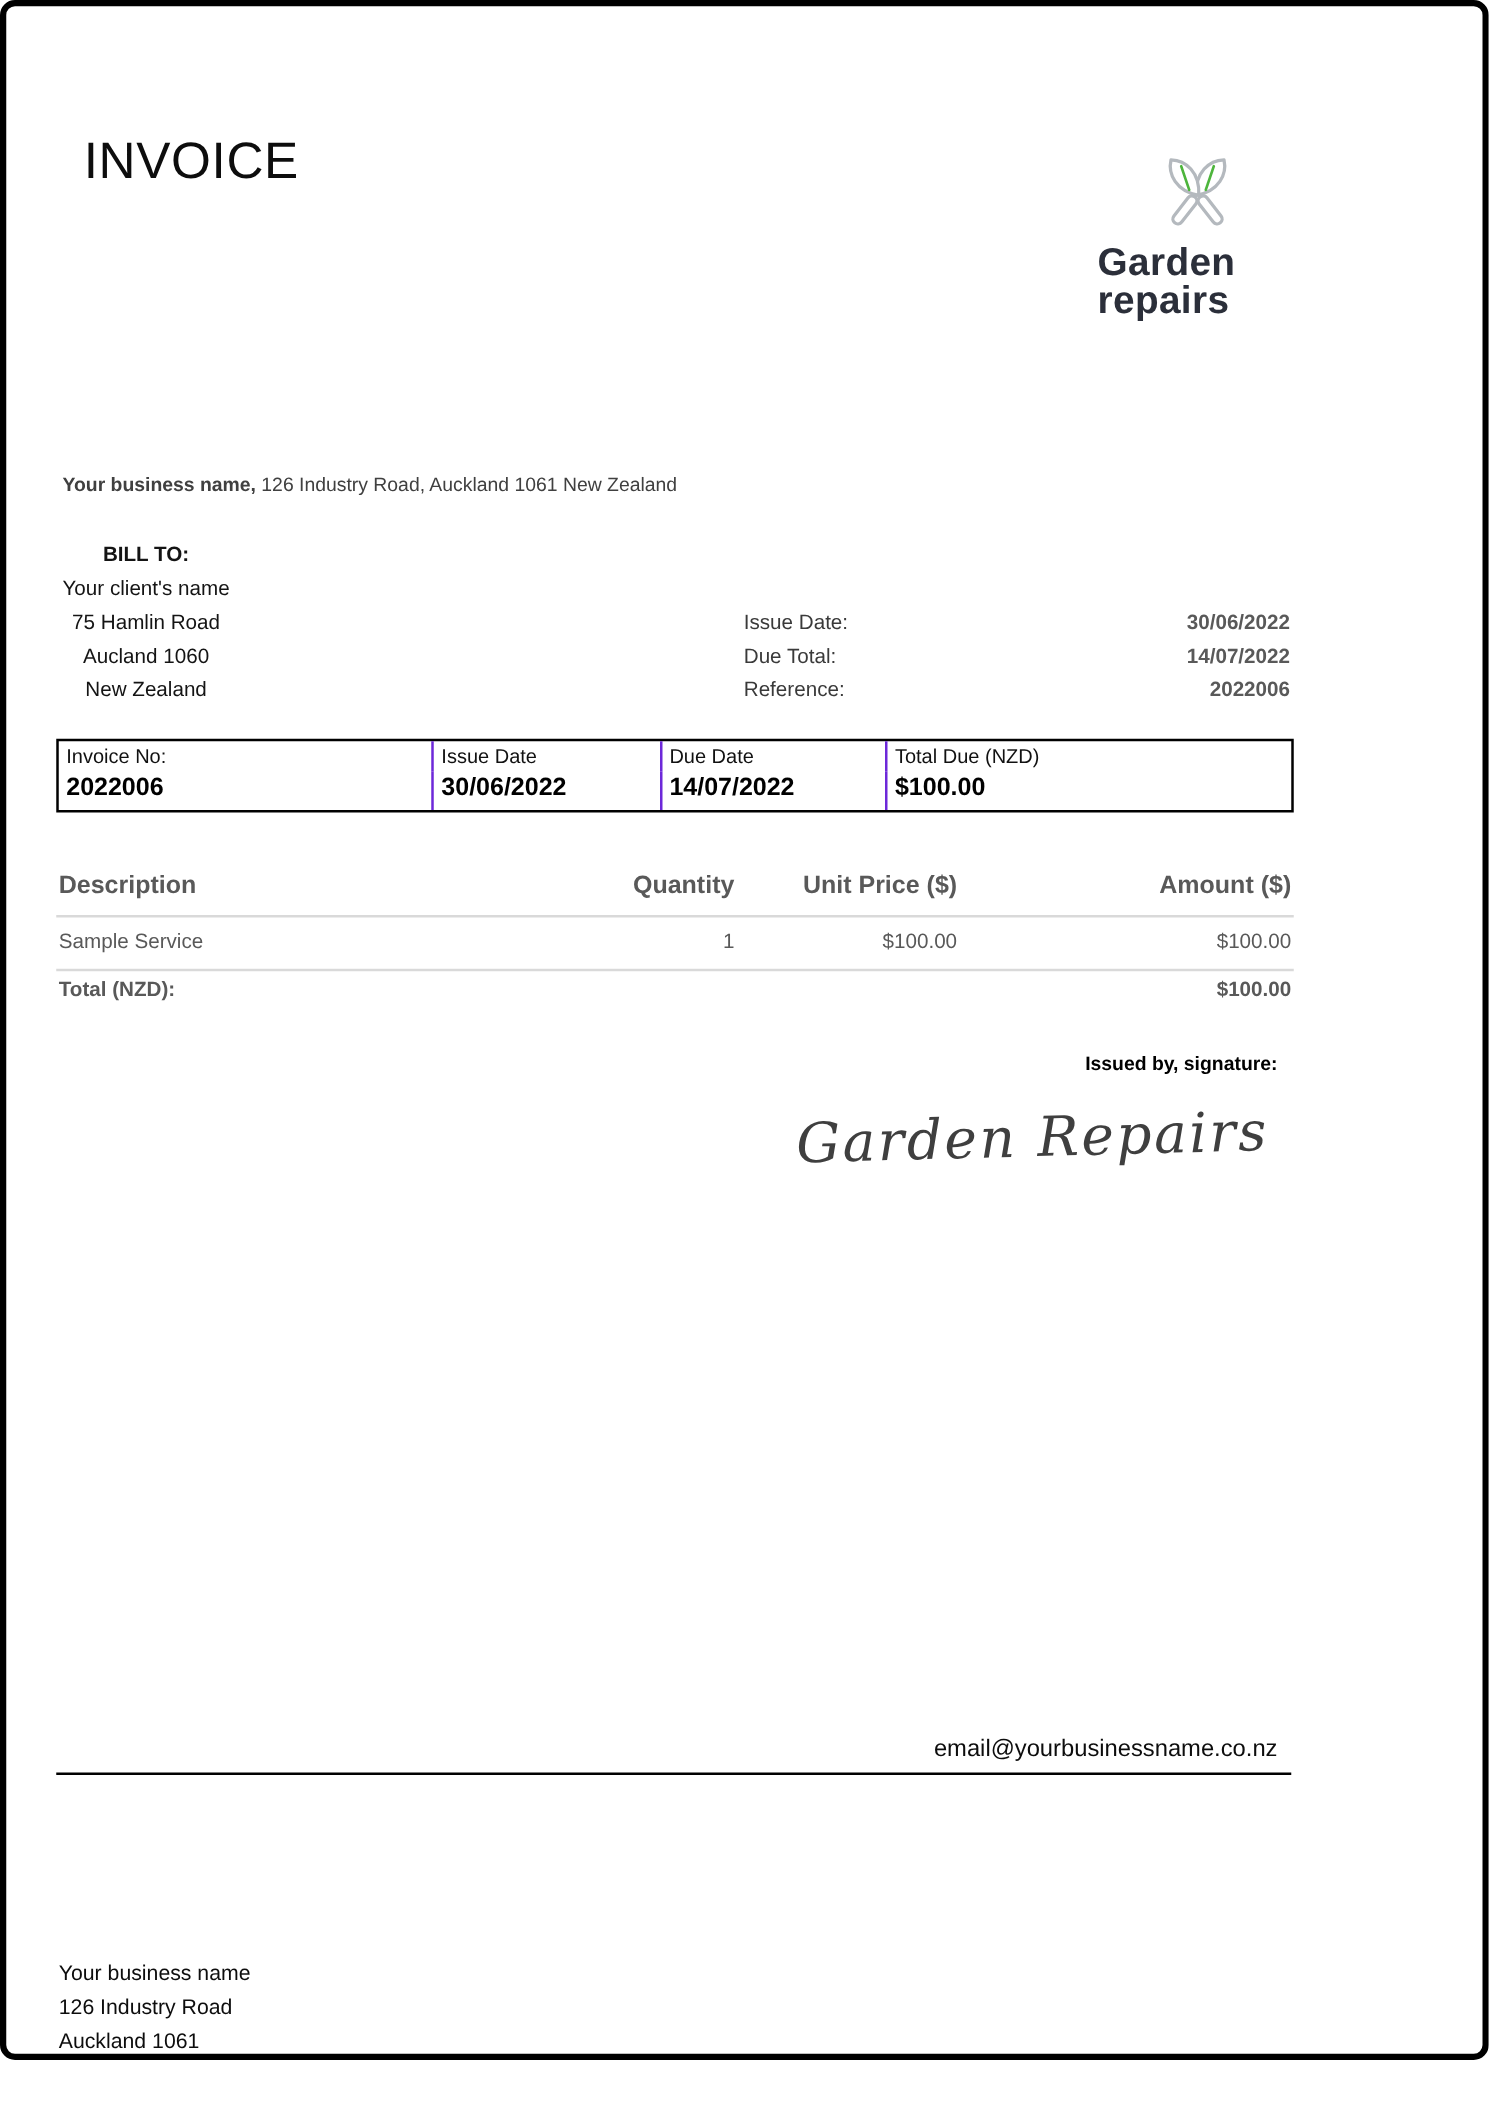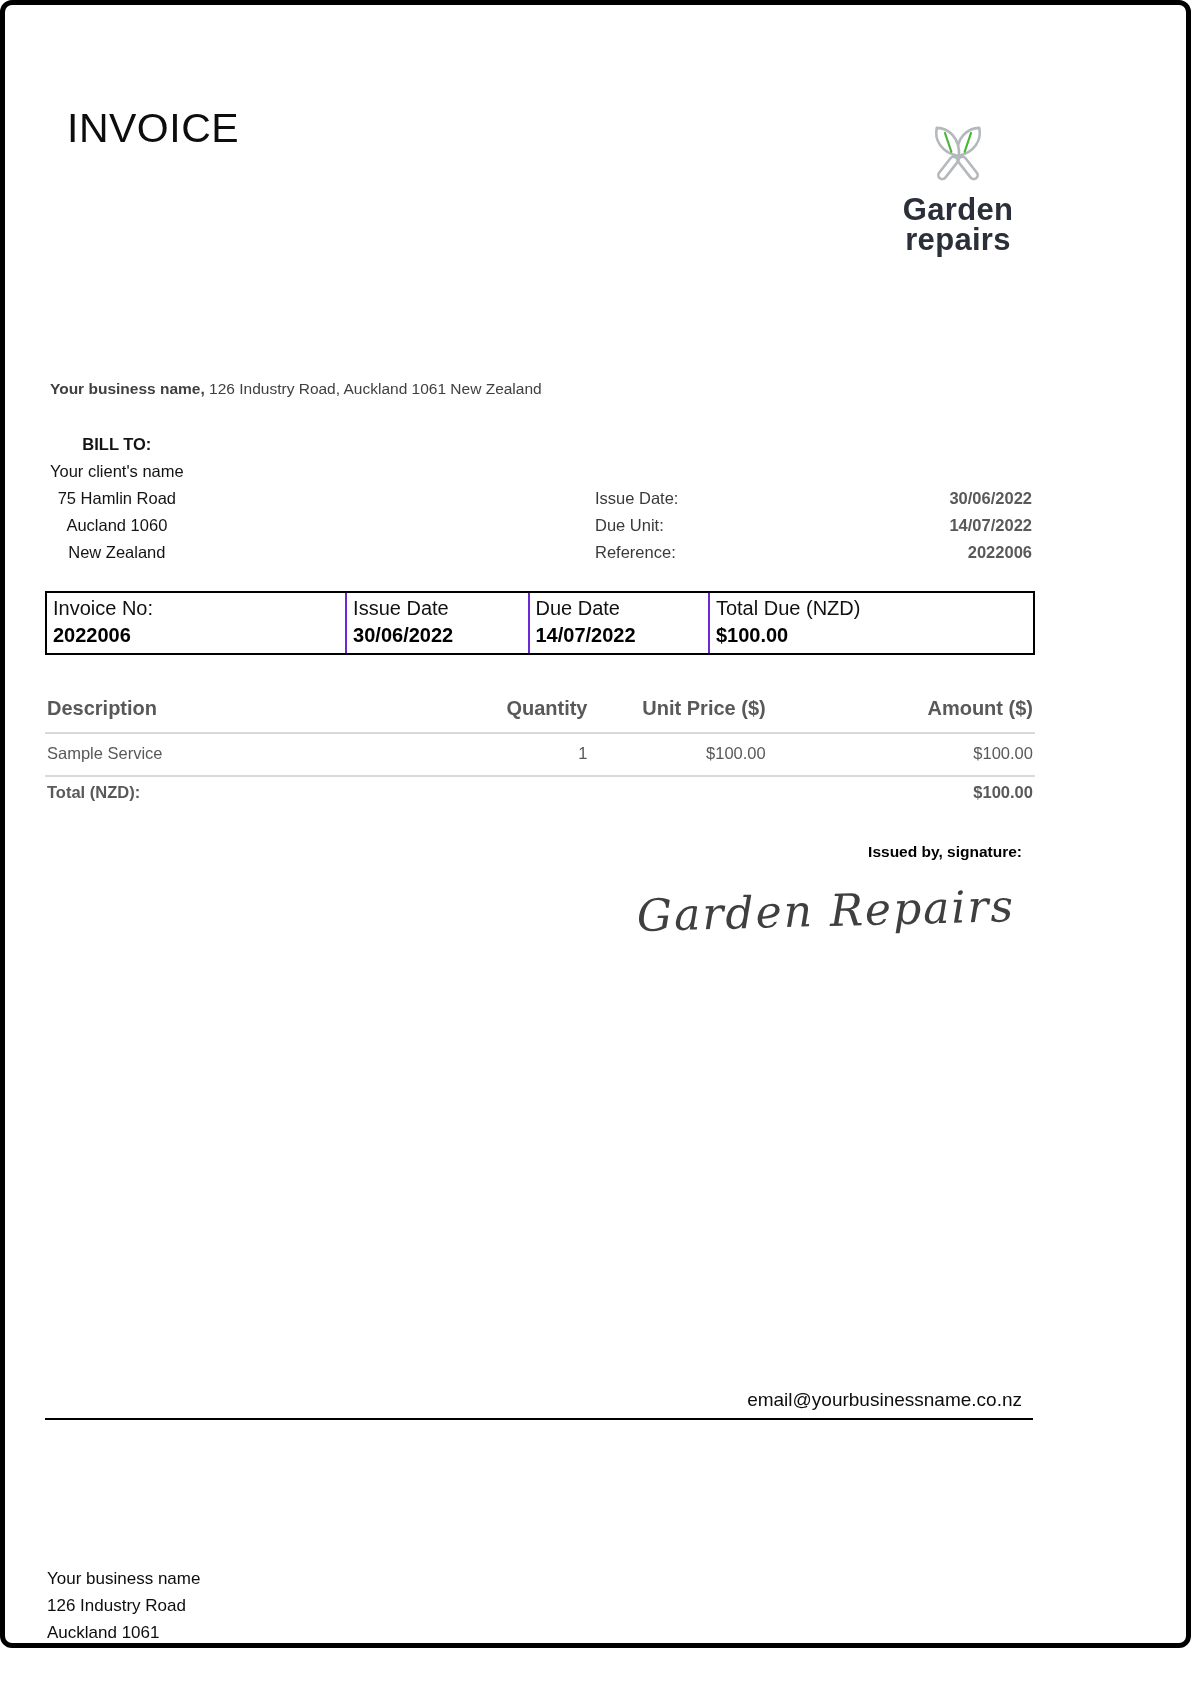--- a/index.html
+++ b/index.html
@@ -14,21 +14,21 @@
     color:#1a1a1a;
     overflow:hidden;
   }
   .abs { position:absolute; }
 
   .invoice-title {
     left:62px; top:100px;
     font-size:41px; font-weight:400; letter-spacing:0.5px; color:#0d0d0d;
   }
 
-  .logo { left:873px; top:110px; width:160px; text-align:center; }
+  .logo { left:873px; top:110px; width:160px; }
   .logo svg { display:block; margin:0 auto; }
   .logo-text { font-weight:700; font-size:31px; line-height:30px; color:#2b2f3a; letter-spacing:0.3px; }
 
   .biz-line { left:45px; top:375px; font-size:15.5px; color:#404040; }
   .biz-line .b { font-weight:700; }
 
   .billto { left:45px; top:426px; font-size:16.5px; line-height:27px; color:#141414;text-align:center; }
   .billto .hd { font-weight:700; }
 
   .meta { left:590px; top:480px; width:437px; font-size:16.5px; line-height:27px; }
@@ -37,21 +37,21 @@
   .meta-value { font-weight:700; color:#595959; }
 
   .sumtable {
     left:40px; top:586px; width:990px;
     border:2px solid #000; box-sizing:border-box;
     display:grid;
     grid-template-columns:27.8% 18.5% 18.3% 35.4%;
   }
   .sum-cell { padding:2px 6px; box-sizing:border-box; }
   .sum-cell.vline { border-left:2px solid #6d28d9;margin-left:24px; }
-  .sum-h { font-size:20px; color:#111; padding-top:4px; }
+  .sum-h { font-size:16px; color:#111; padding-top:4px; }
   .sum-v { font-size:20px; font-weight:700; color:#000; padding-bottom:6px; }
 
   .items { left:40px; top:686px; width:990px; }
   .items-grid { display:grid; grid-template-columns:40% 15% 18% 27%; }
   .items-grid > div { box-sizing:border-box; padding:6px 2px; }
   .ra { text-align:right; }
   .items-head > div { font-weight:700; font-size:20px; color:#595959; padding-bottom:12px; }
   .rule { border-bottom:2px solid #d9d9d9; }
   .items-row > div { font-size:16.5px; color:#595959; padding-top:10px; padding-bottom:12px; }
   .items-total > div { font-weight:700; font-size:16.5px; color:#595959; }
@@ -107,21 +107,21 @@
     <div>Aucland 1060</div>
     <div>New Zealand</div>
   </div>
 
   <div class="abs meta">
     <div class="meta-row">
       <span class="meta-label">Issue Date:</span>
       <span class="meta-value">30/06/2022</span>
     </div>
     <div class="meta-row">
-      <span class="meta-label">Due Unit:</span>
+      <span class="meta-label">Due Total:</span>
       <span class="meta-value">14/07/2022</span>
     </div>
     <div class="meta-row">
       <span class="meta-label">Reference:</span>
       <span class="meta-value">2022006</span>
     </div>
   </div>
 
   <div class="abs sumtable">
     <div class="sum-cell sum-h">Invoice No:</div>

